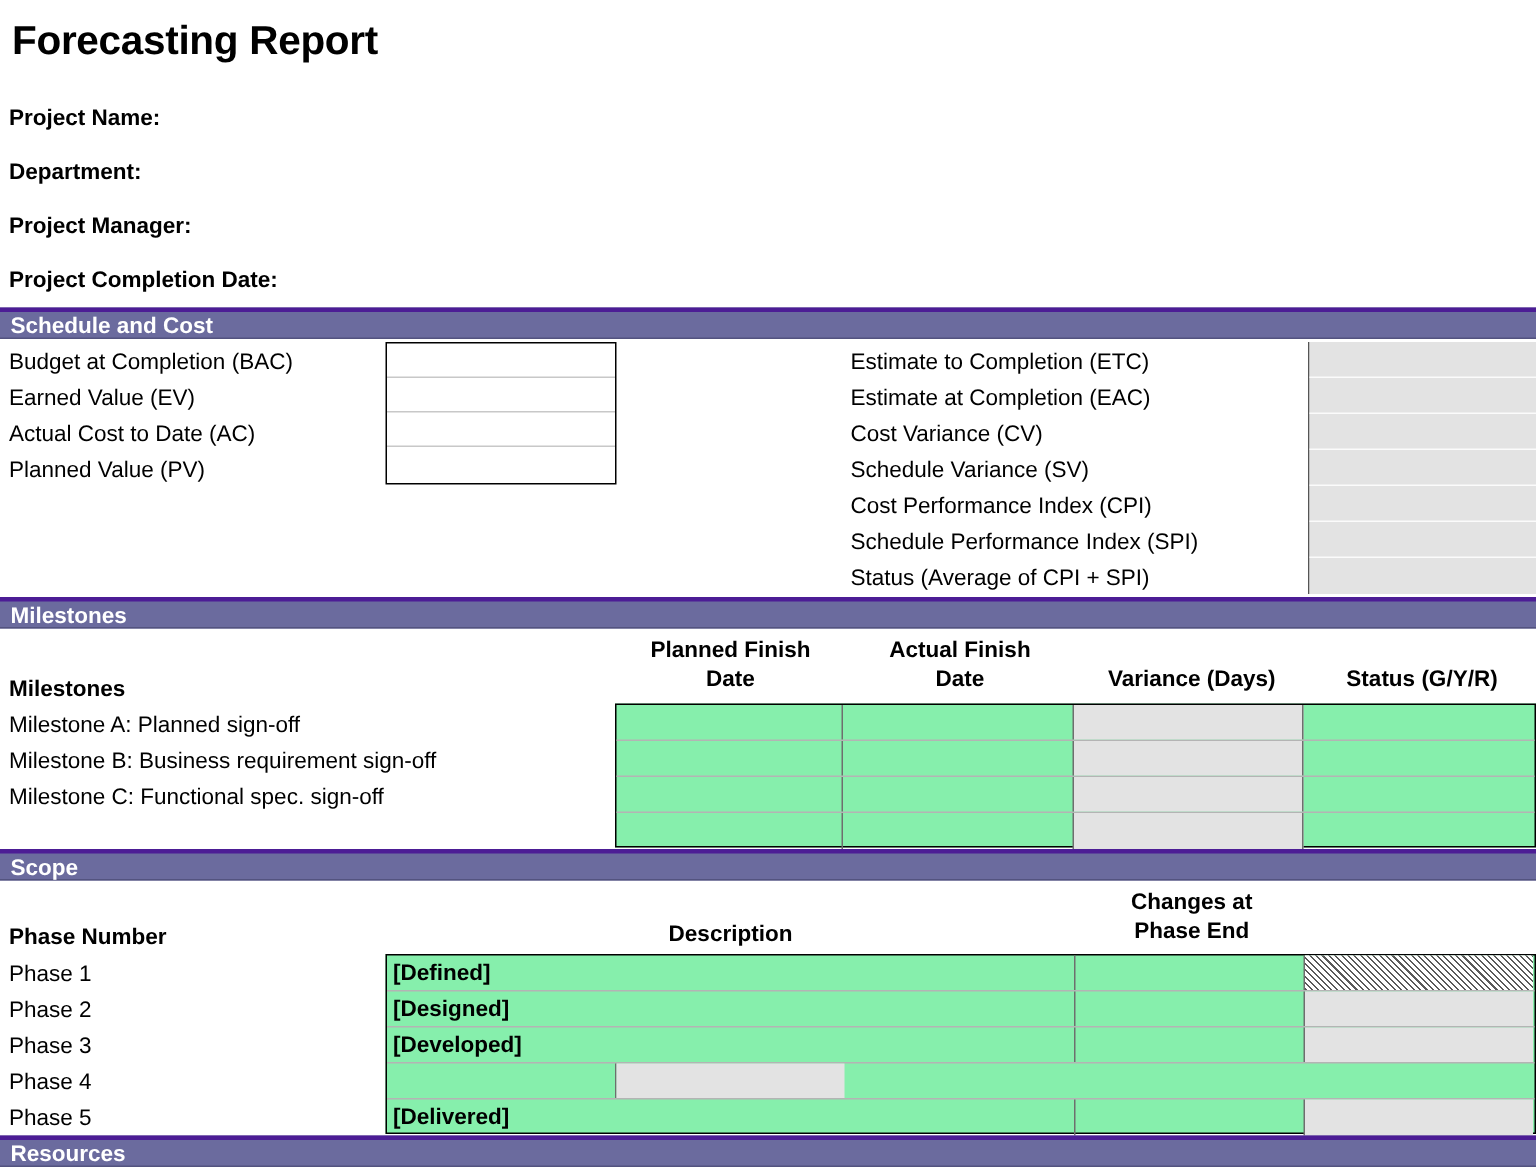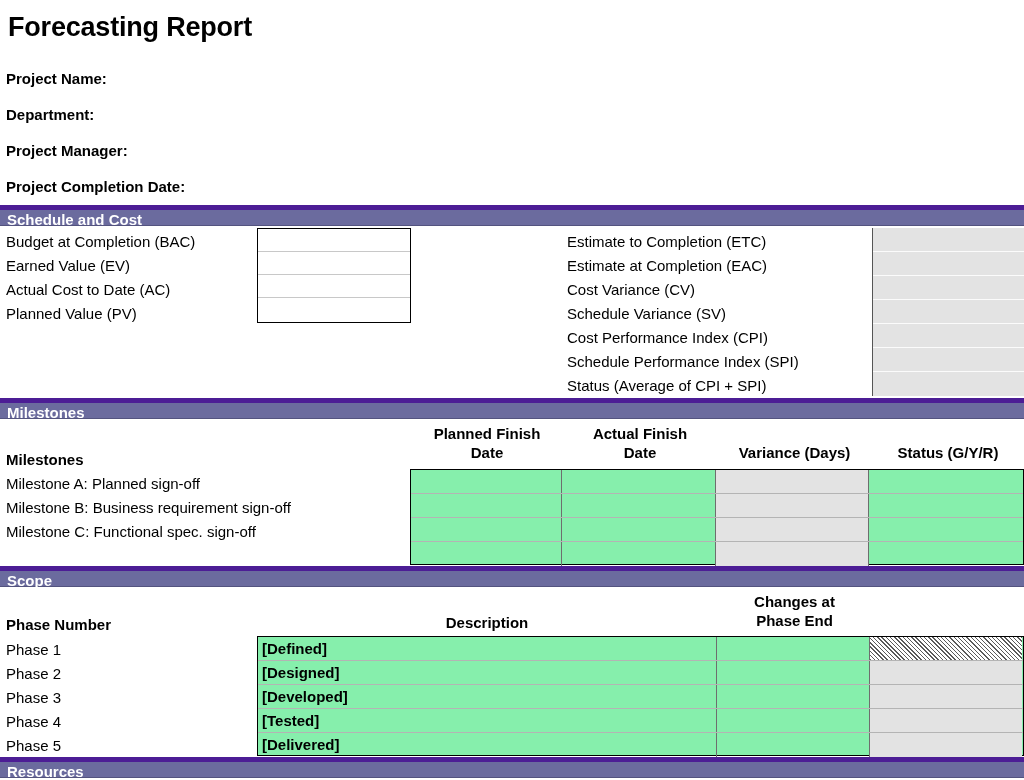--- a/index.html
+++ b/index.html
@@ -39,21 +39,21 @@
     font-weight: bold;
     white-space: nowrap;
   }
 
   
   .section-bar {
     left: 0;
     width: 1024px;
     height: 21px;
     background: #6b6b9e;
-    border-top: 5px solid #4c1d95;
+    border-top: 3px solid #4c1d95;
     border-bottom: 1px solid #53537f;
     box-sizing: border-box;
   }
   .section-bar .bar-text {
     position: absolute;
     left: 7px;
     top: 1px;
     font-size: 15px;
     font-weight: bold;
     color: #ffffff;
@@ -270,21 +270,20 @@
       <div class="gc shaded" style="width:152px;"></div>
     </div>
 
     <div class="gr" style="height:24px;">
       <div class="gc descr" style="width:459px;">[Developed]</div>
       <div class="gc" style="width:153px;"></div>
       <div class="gc shaded" style="width:152px;"></div>
     </div>
 
     <div class="gr" style="height:24px;">
-      <div class="gc descr" style="width:459px;">[Tested]</div>
       <div class="gc" style="width:153px;"></div>
       <div class="gc shaded" style="width:152px;"></div>
     </div>
 
     <div class="gr" style="height:24px;">
       <div class="gc descr" style="width:459px;">[Delivered]</div>
       <div class="gc" style="width:153px;"></div>
       <div class="gc shaded" style="width:152px;"></div>
     </div>
   </div>

